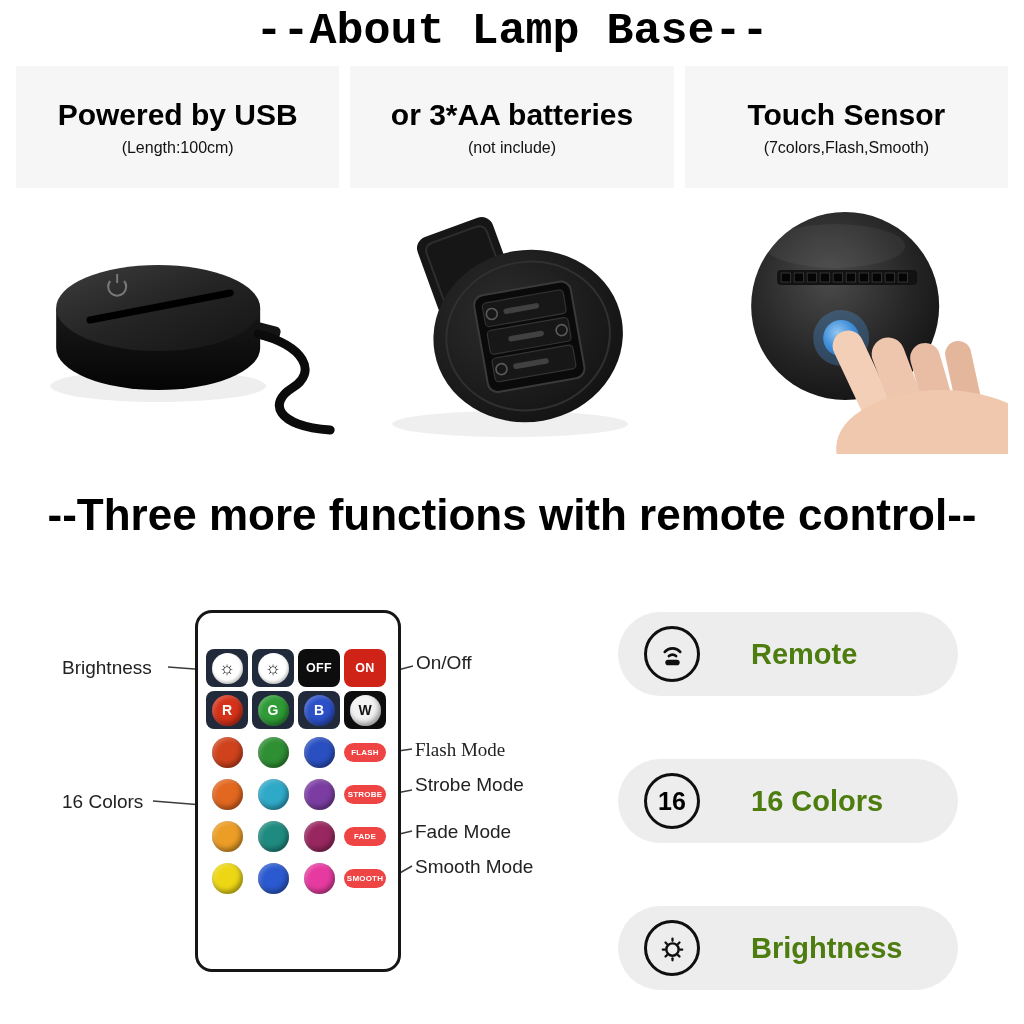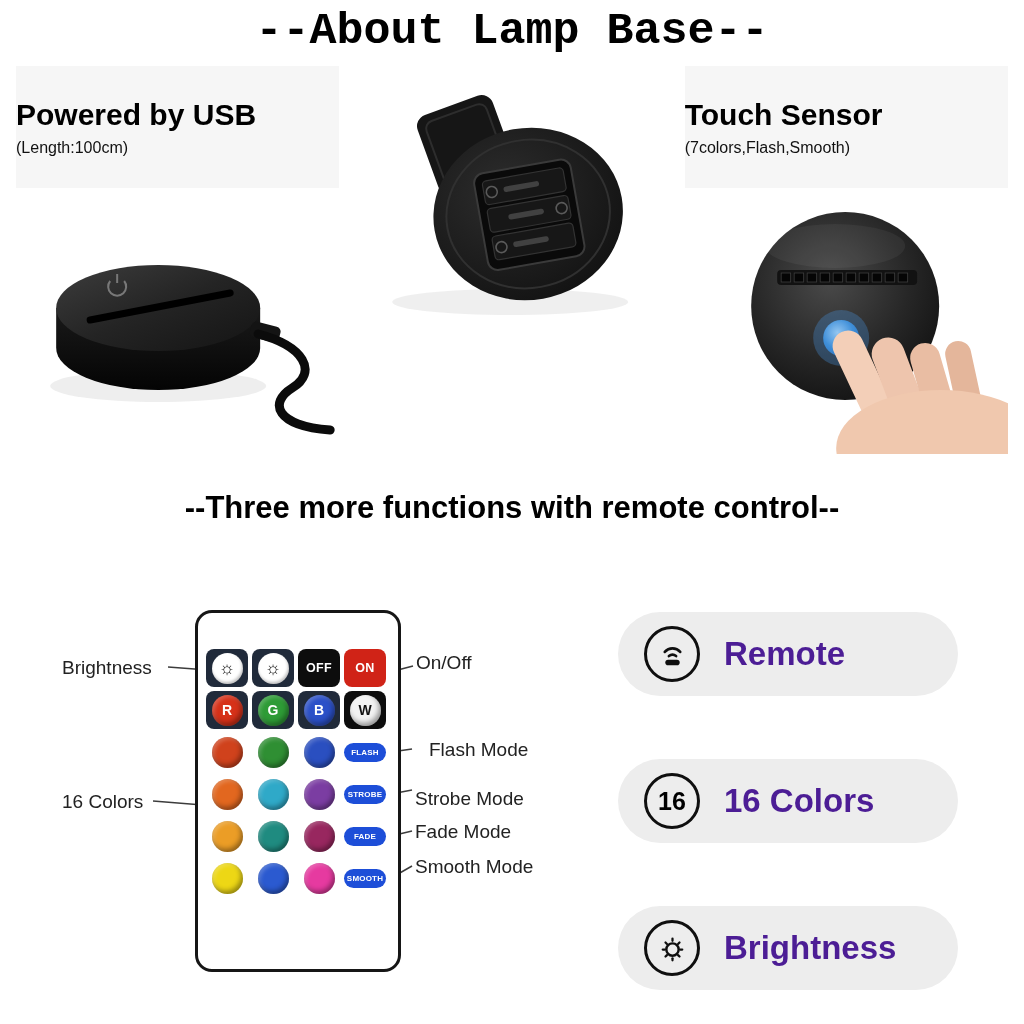--- a/index.html
+++ b/index.html
@@ -5,68 +5,68 @@
   * { margin:0; padding:0; box-sizing:border-box; }
   body {
     width:1024px; height:1024px; background:#ffffff;
     font-family:"Liberation Sans", sans-serif; color:#000; overflow:hidden;
   }
   .page { position:relative; width:1024px; height:1024px; }
 
   .h1 { position:absolute; top:6px; left:0; width:100%; text-align:center;
         font-size:45px; font-weight:700;font-family:Liberation Mono, monospace; }
   .h2 { position:absolute; top:490px; left:0; width:100%; text-align:center;
-        font-size:31px; font-weight:700; }
+        font-size:44px; font-weight:700; }
 
   .cols { position:absolute; top:66px; left:16px; width:992px; display:flex; gap:11px; }
   .col { flex:1; }
   .col-head { background:#f6f6f6; height:122px; display:flex; flex-direction:column;
-              justify-content:center; gap:7px; }
+              align-items:center; justify-content:center; gap:7px; }
   .col-title { font-size:30px; font-weight:700; }
   .col-sub { font-size:16px; font-weight:400; color:#111; }
   .photo { height:266px; background:#ffffff; overflow:hidden; }
   .photo svg { width:100%; height:100%; display:block; }
 
   .bottom { position:absolute; top:600px; left:0; width:1024px; height:420px; }
 
   .remote { position:absolute; left:195px; top:10px; width:206px; height:362px;
             background:#fff; border:3px solid #161616; border-radius:17px; }
   .remote-grid { position:absolute; left:8px; top:36px; display:grid;
                  grid-template-columns:repeat(4,42px); grid-auto-rows:38px; gap:4px; }
   .rcell { width:42px; height:38px; display:flex; align-items:center;
            justify-content:center; border-radius:8px; }
   .rcircle { width:31px; height:31px; border-radius:50%; display:flex; align-items:center;
              justify-content:center; font-weight:700; font-size:14px; color:#fff;
              box-shadow: inset -2px -3px 5px rgba(0,0,0,.38), inset 2px 2px 4px rgba(255,255,255,.25); }
   .rcircle.sun { background:#fff; color:#0a0a0a; font-size:18px;
                  box-shadow: inset -1px -2px 3px rgba(0,0,0,.25); }
   .rtext { color:#fff; font-weight:700; font-size:12.5px; letter-spacing:.3px;text-align:center; }
-  .rmode { width:51px; height:19px; border-radius:10px; background:#1d4ed8; color:#fff;
+  .rmode { width:51px; height:19px; border-radius:10px; background:#ef4444; color:#fff;
            font-size:8px; font-weight:700; display:flex; align-items:center;
            justify-content:center; letter-spacing:.2px;text-align:center; }
 
   .callout { position:absolute; font-size:19px; color:#222; white-space:nowrap; }
   .co-brightness { left:62px;  top:57px; }
   .co-onoff      { left:416px; top:40px;margin-top:12px; }
-  .co-flash      { left:429px; top:139px; }
-  .co-strobe     { left:415px; top:188px; }
+  .co-flash      { left:415px; top:139px;font-family:Liberation Serif, serif; }
+  .co-strobe     { left:415px; top:174px; }
   .co-fade       { left:415px; top:221px; }
   .co-smooth     { left:415px; top:256px; }
   .co-colors     { left:62px;  top:191px; }
   .callout-lines { position:absolute; left:0; top:0; width:560px; height:420px; pointer-events:none; }
 
   .features { position:absolute; left:618px; top:12px; display:flex;
               flex-direction:column; gap:63px; }
   .pill { width:340px; height:84px; background:#ededed; border-radius:42px;
           display:flex; align-items:center; padding-left:26px; gap:24px; }
   .ficon { width:56px; height:56px; border:3px solid #0f0f0f; border-radius:50%;
            display:flex; align-items:center; justify-content:center; flex:none; }
   .ficon svg { width:37px; height:37px; }
   .badge-text { font-size:25px; font-weight:700; }
-  .flabel { font-size:33px; font-weight:600; color:#4c1d95; }
+  .flabel { font-size:29px; font-weight:600; color:#4d7c0f;margin-left:27px; }
 </style>
 </head>
 <body>
 
 <div class="page">
 
   <div class="h1">--About Lamp Base--</div>
 
   <div class="cols">
 
@@ -96,20 +96,24 @@
             <path d="M-7,-4 A9,9 0 1 0 7,-4" fill="none" stroke="#787878" stroke-width="2"></path>
             <line x1="0" y1="-11" x2="0" y2="-2" stroke="#787878" stroke-width="2"></line>
           </g>
           <rect x="234" y="136" width="30" height="16" rx="5" transform="rotate(14 249 144)" fill="#141414"></rect>
           <path d="M242,146 C288,158 302,184 276,200 C252,215 260,238 314,242" fill="none" stroke="#0b0b0b" stroke-width="9" stroke-linecap="round"></path>
         </svg>
       </div>
     </section>
 
     <section class="col">
+      <div class="col-head">
+        <div class="col-title">or 3*AA batteries</div>
+        <div class="col-sub">(not include)</div>
+      </div>
       <div class="photo">
         <svg viewBox="0 0 323 266">
           <defs>
             <radialGradient id="p2g" cx="0.4" cy="0.35" r="0.85">
               <stop offset="0" stop-color="#2d2d2d"></stop>
                 <stop offset="1" stop-color="#0d0d0d"></stop>
             </radialGradient>
           </defs>
           <g transform="rotate(-20 118 80)">
             <rect x="76" y="36" width="80" height="84" rx="12" fill="#161616"></rect>

